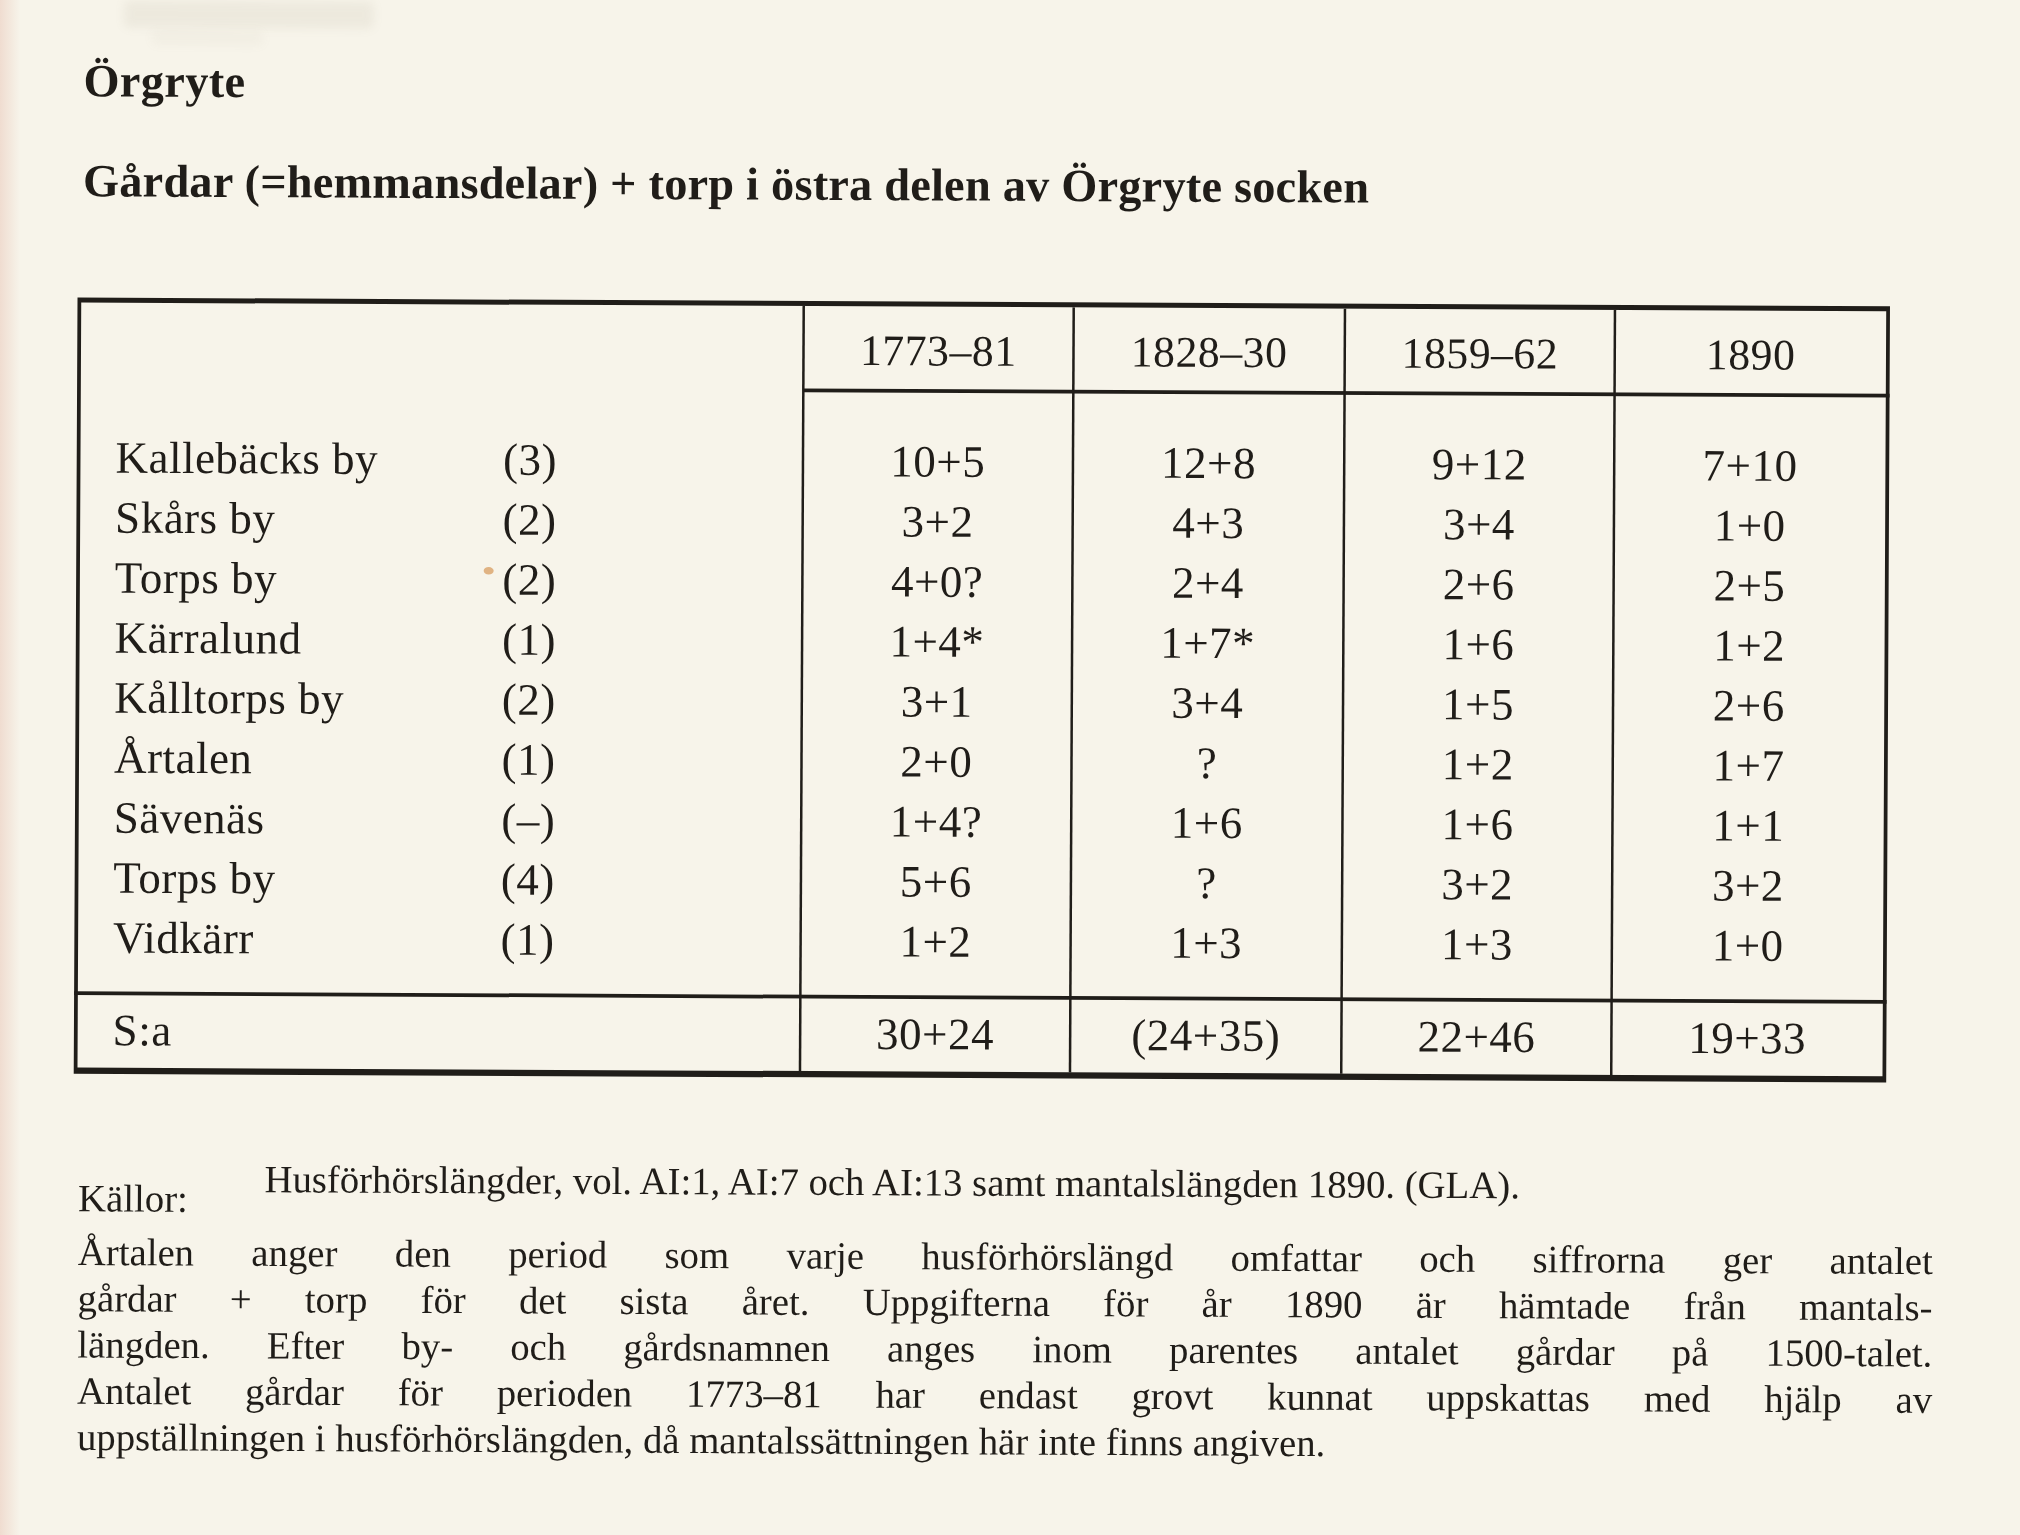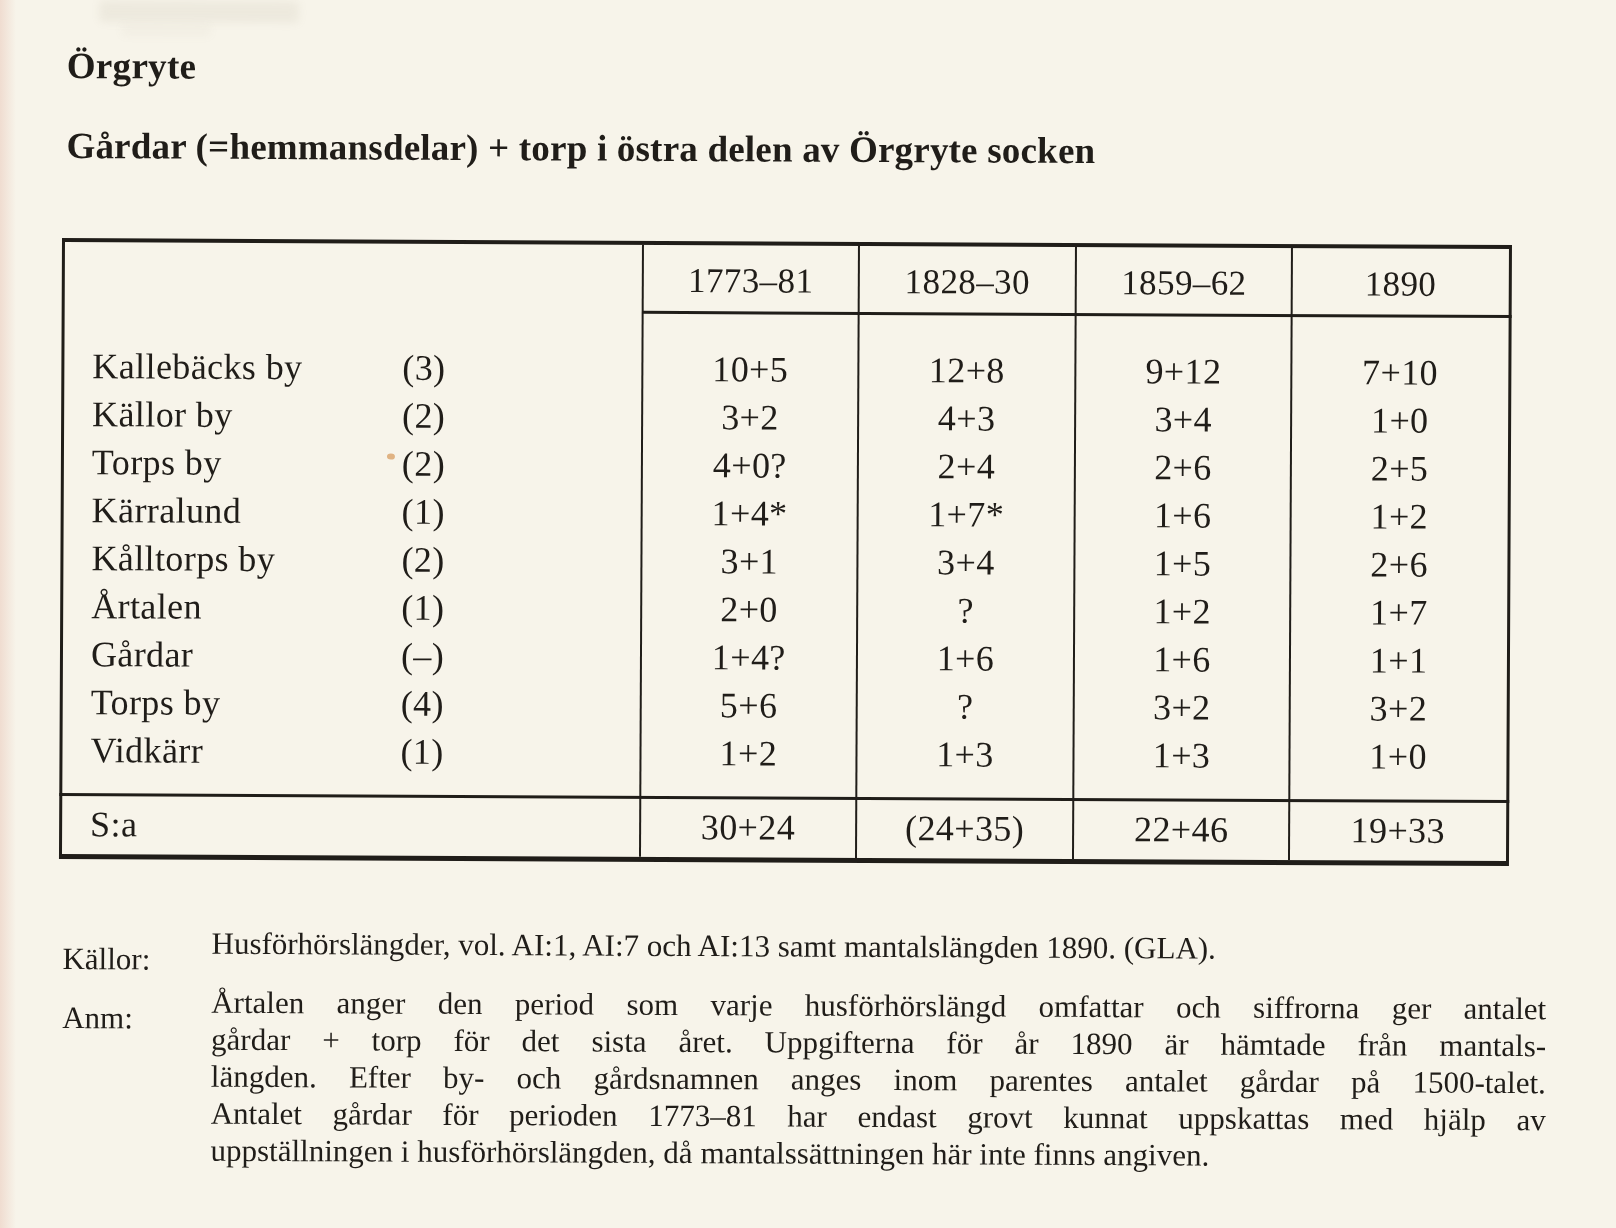--- a/index.html
+++ b/index.html
@@ -114,21 +114,21 @@
 
         <div class="trow">
           <div class="cell-name"><span>Kallebäcks by</span><span class="paren">(3)</span></div>
           <div class="cell-val">10+5</div>
           <div class="cell-val">12+8</div>
           <div class="cell-val">9+12</div>
           <div class="cell-val">7+10</div>
         </div>
 
         <div class="trow">
-          <div class="cell-name"><span>Källor by</span><span class="paren">(2)</span></div>
+          <div class="cell-name"><span>Skårs by</span><span class="paren">(2)</span></div>
           <div class="cell-val">3+2</div>
           <div class="cell-val">4+3</div>
           <div class="cell-val">3+4</div>
           <div class="cell-val">1+0</div>
         </div>
 
         <div class="trow">
           <div class="cell-name"><span>Torps by</span><span class="paren">(2)</span></div>
           <div class="cell-val">4+0?</div>
           <div class="cell-val">2+4</div>
@@ -154,21 +154,21 @@
 
         <div class="trow">
           <div class="cell-name"><span>Årtalen</span><span class="paren">(1)</span></div>
           <div class="cell-val">2+0</div>
           <div class="cell-val">?</div>
           <div class="cell-val">1+2</div>
           <div class="cell-val">1+7</div>
         </div>
 
         <div class="trow">
-          <div class="cell-name"><span>Gårdar</span><span class="paren">(–)</span></div>
+          <div class="cell-name"><span>Sävenäs</span><span class="paren">(–)</span></div>
           <div class="cell-val">1+4?</div>
           <div class="cell-val">1+6</div>
           <div class="cell-val">1+6</div>
           <div class="cell-val">1+1</div>
         </div>
 
         <div class="trow">
           <div class="cell-name"><span>Torps by</span><span class="paren">(4)</span></div>
           <div class="cell-val">5+6</div>
           <div class="cell-val">?</div>
@@ -196,21 +196,20 @@
         <div class="cell-val">19+33</div>
       </div>
     </div>
 
     <div class="note note-sources">
       <div class="note-label">Källor:</div>
       <div class="note-body">Husförhörslängder, vol. AI:1, AI:7 och AI:13 samt mantalslängden 1890. (GLA).</div>
     </div>
 
     <div class="note note-remark">
-      <div class="note-label">Anm:</div>
       <div class="note-body">
         <div class="jline">Årtalen anger den period som varje husförhörslängd omfattar och siffrorna ger antalet</div>
         <div class="jline">gårdar + torp för det sista året. Uppgifterna för år 1890 är hämtade från mantals-</div>
         <div class="jline">längden. Efter by- och gårdsnamnen anges inom parentes antalet gårdar på 1500-talet.</div>
         <div class="jline">Antalet gårdar för perioden 1773–81 har endast grovt kunnat uppskattas med hjälp av</div>
         <div class="jline">uppställningen i husförhörslängden, då mantalssättningen här inte finns angiven.</div>
       </div>
     </div>
 
   </div>

